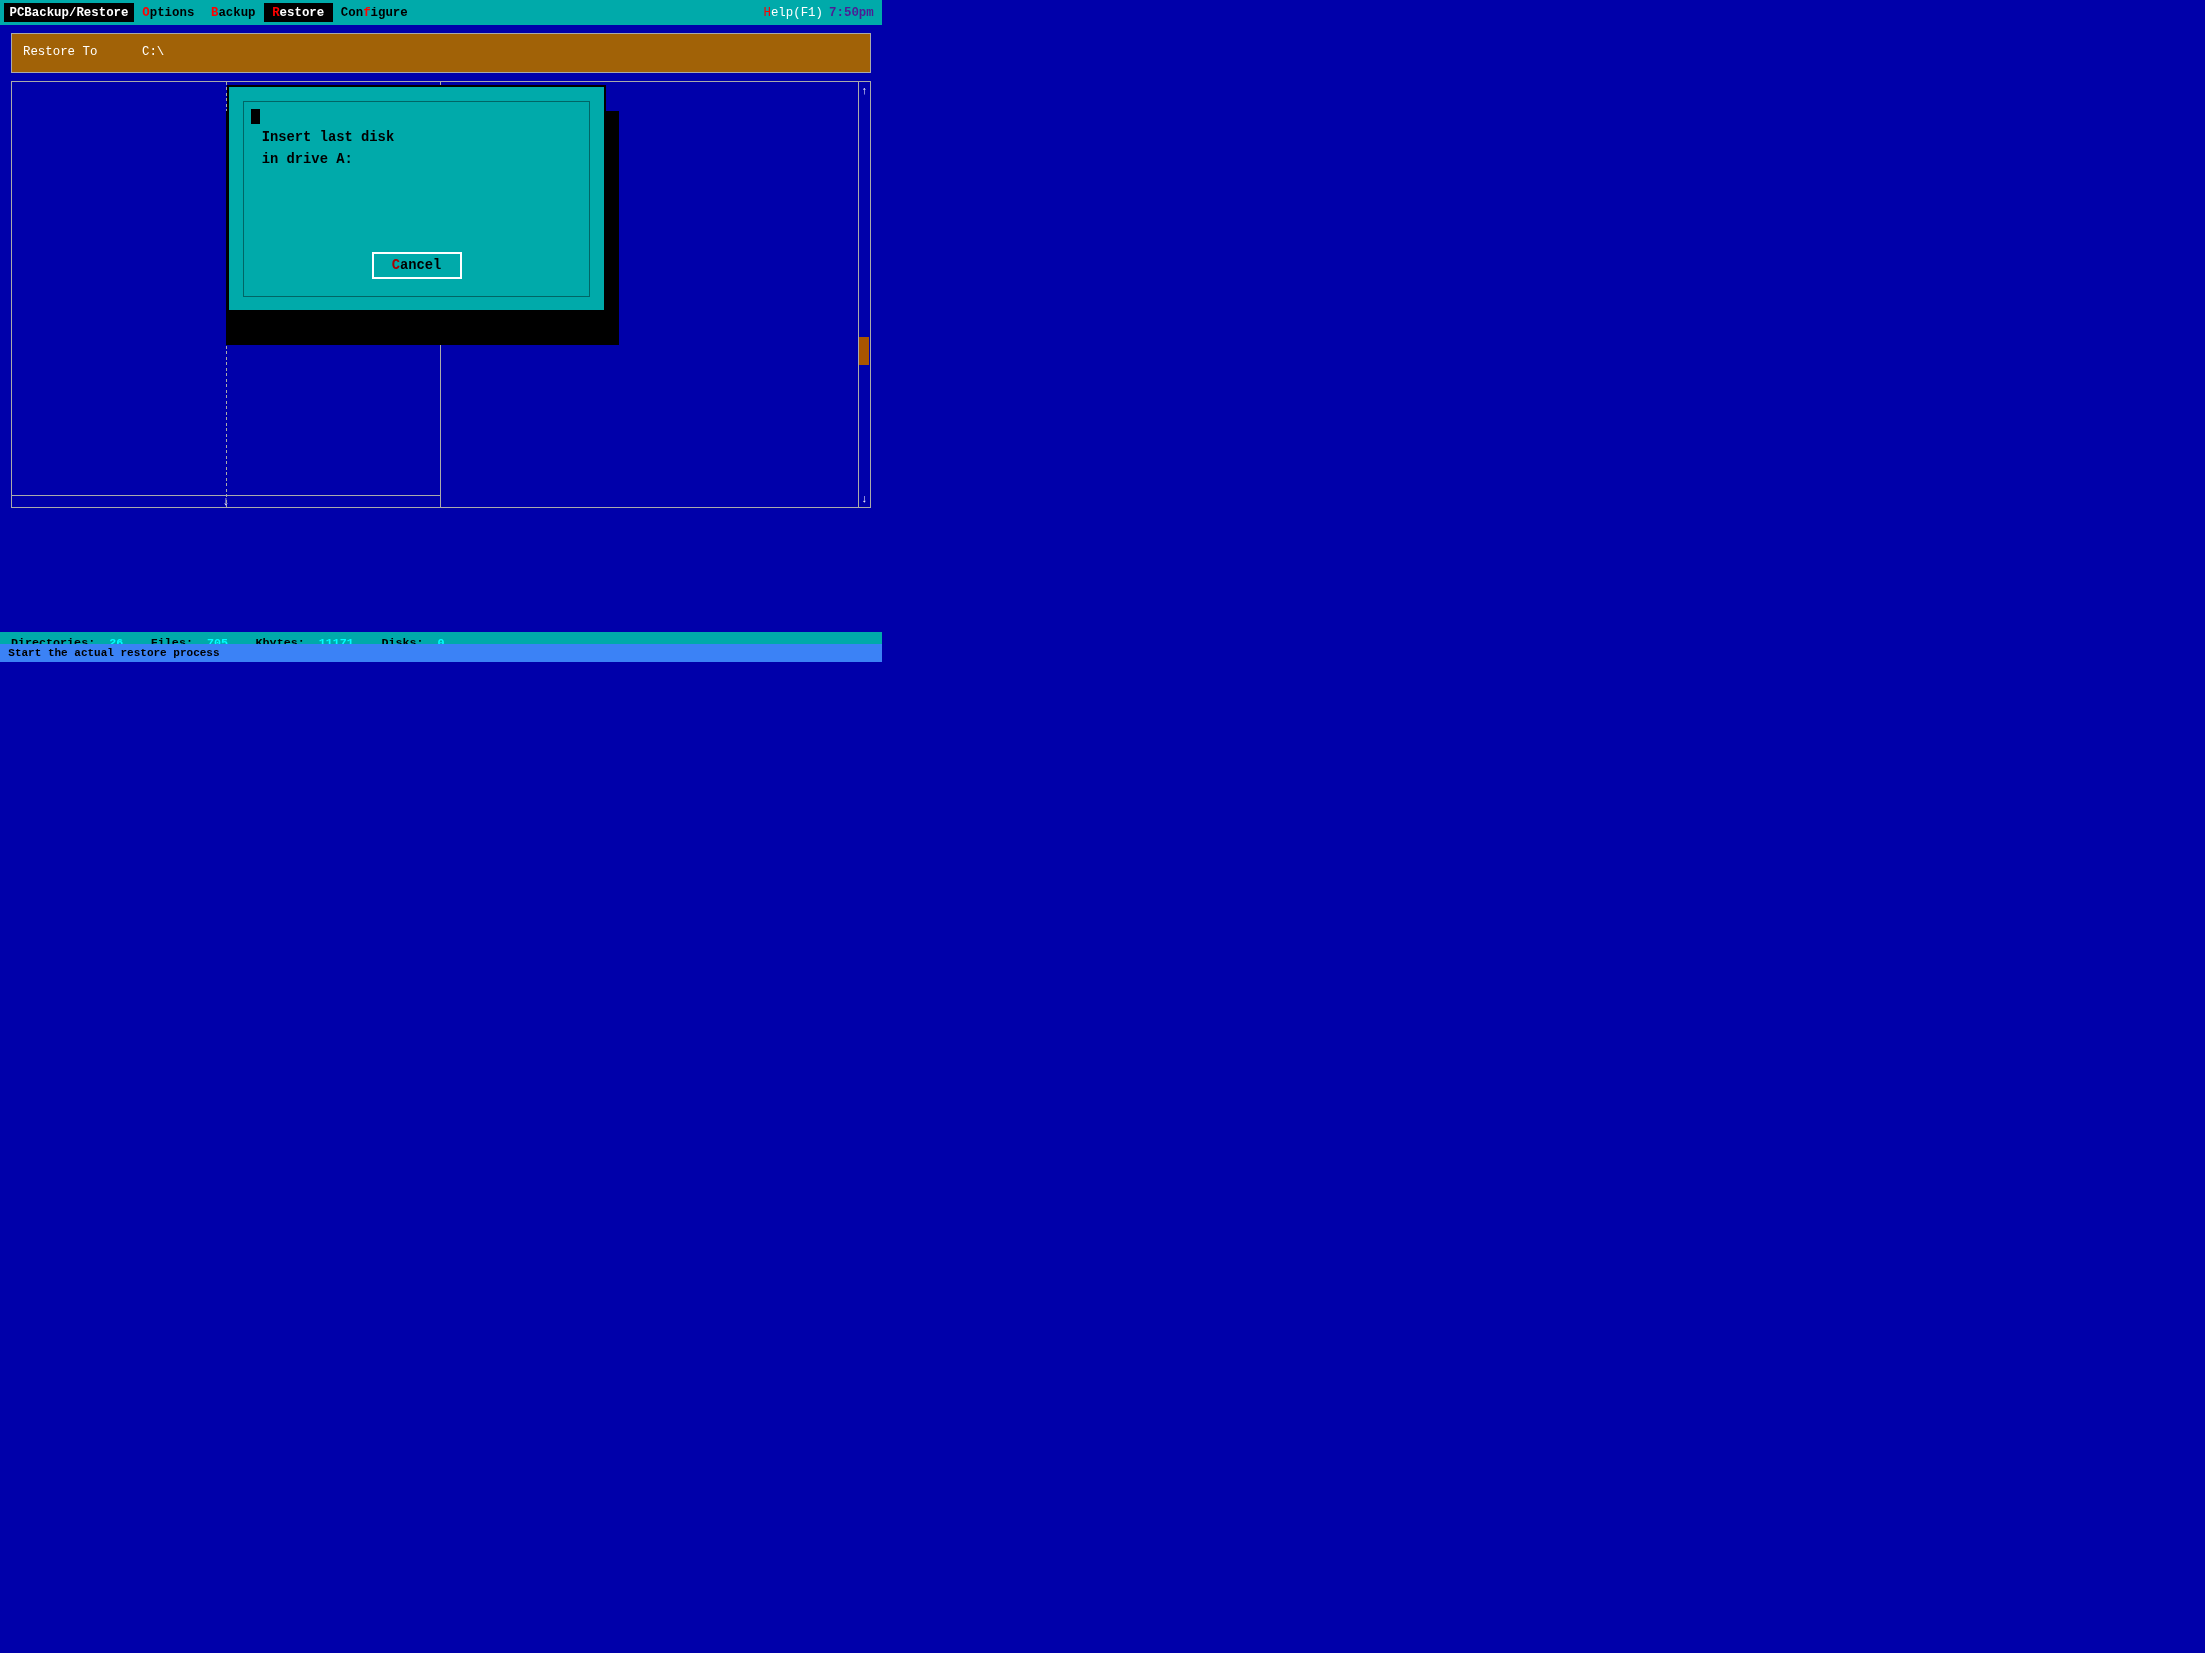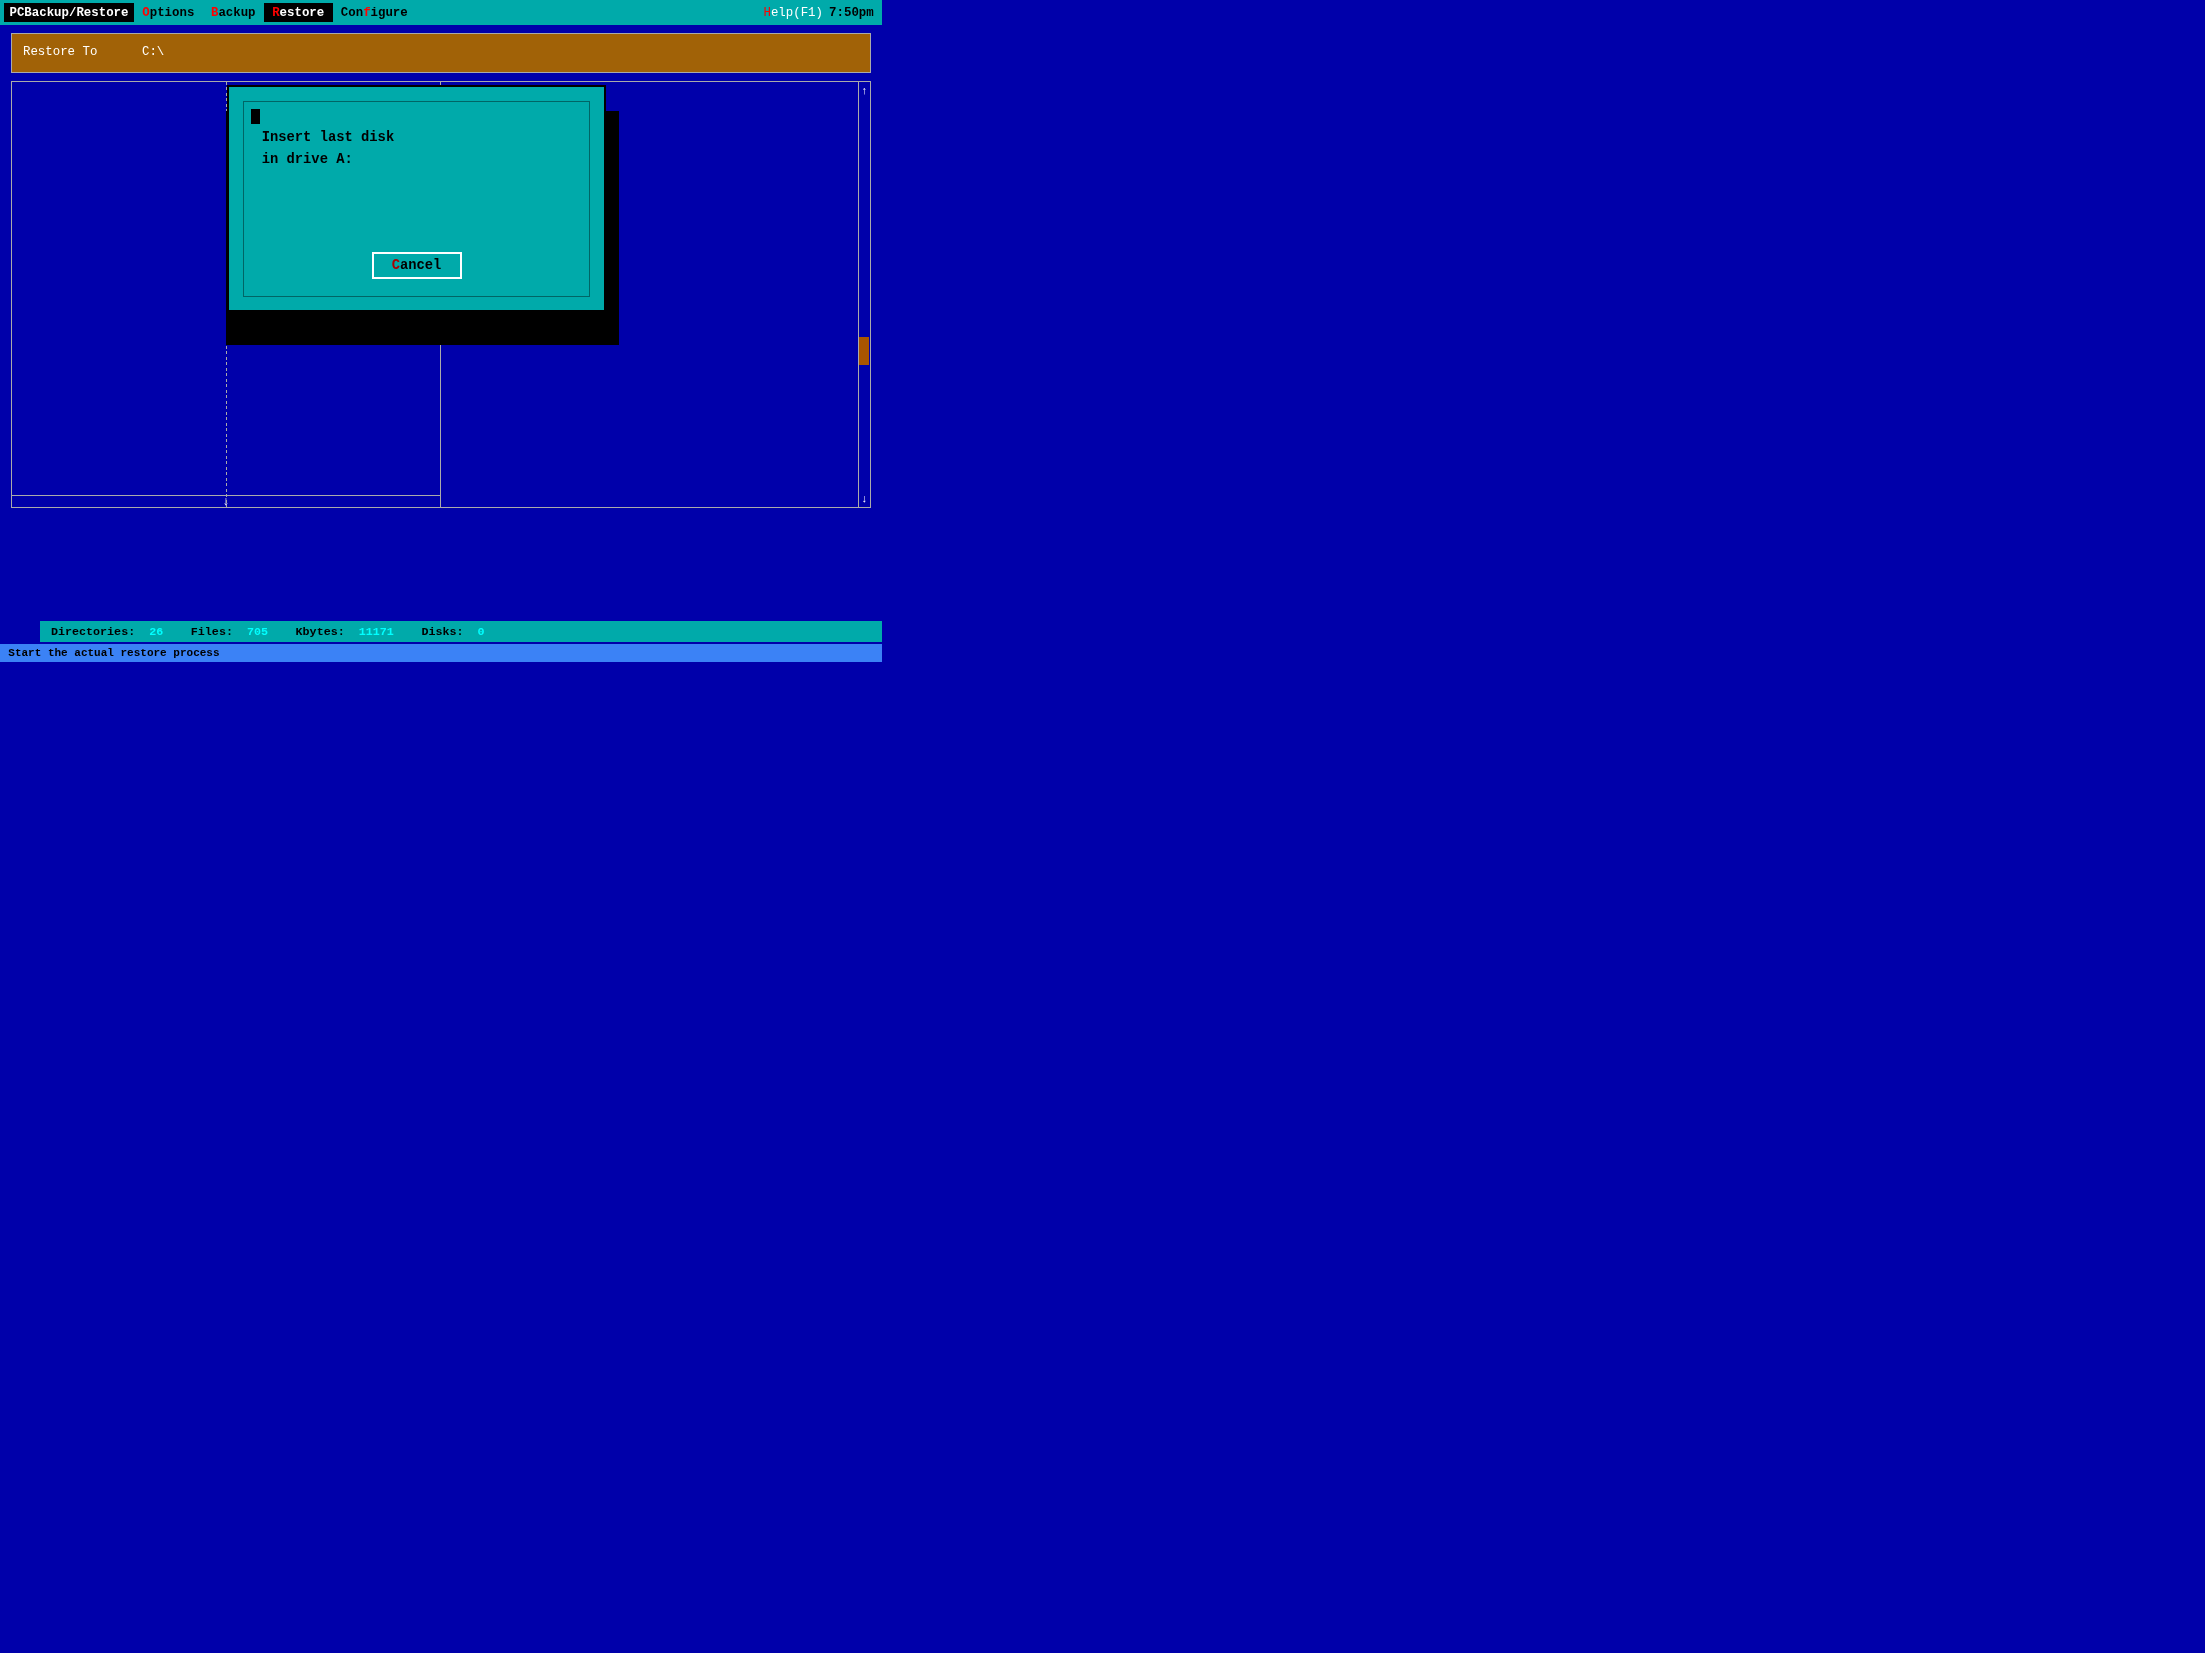--- a/index.html
+++ b/index.html
@@ -52,21 +52,21 @@
       color: #FFFFFF;
       font-weight: bold;
       font-size: 12.4px;
       padding: 2.8px 5.5px;
       background: #000000;
     }
 
     #time-display {
       position: absolute;
       right: 8.3px;
-      color: #000000;
+      color: #4c1d95;
       font-weight: bold;
       font-size: 12.4px;
     }
 
     #help-item {
       position: absolute;
       right: 59px;
       color: #FFFFFF;
       font-size: 12.4px;
     }
@@ -233,30 +233,29 @@
       justify-content: center;
     }
 
     #cancel-btn .hotkey {
       color: #AA0000;
     }
 
     
     #status-bar {
       position: absolute;
-      bottom: 20px;
+      bottom: 9px;
       left: 0;
       width: 100%;
       height: 20.7px;
       background: #00AAAA;
       display: flex;
       align-items: center;
       padding: 0 11px;
       gap: 27.6px;
-      margin-left: 40px;
     }
 
     #status-bar .stat {
       color: #000000;
       font-size: 11.7px;
       font-weight: bold;
     }
 
     #status-bar .stat .val {
       color: #00FFFF;

